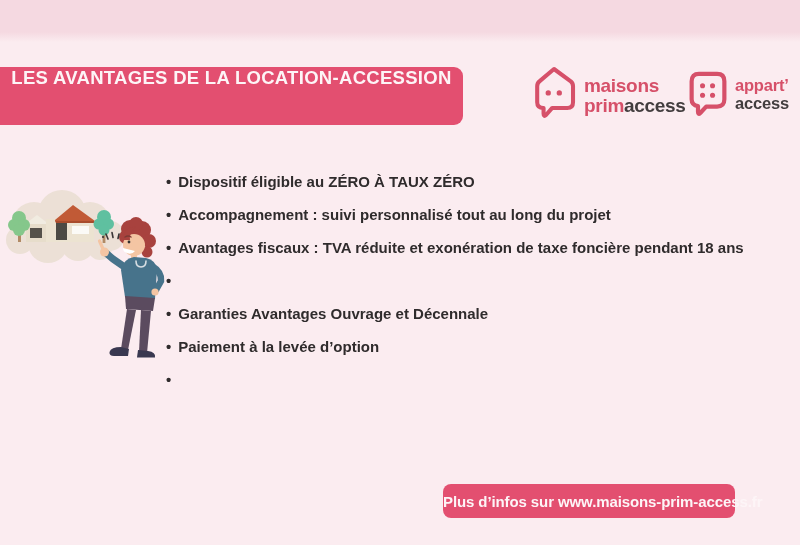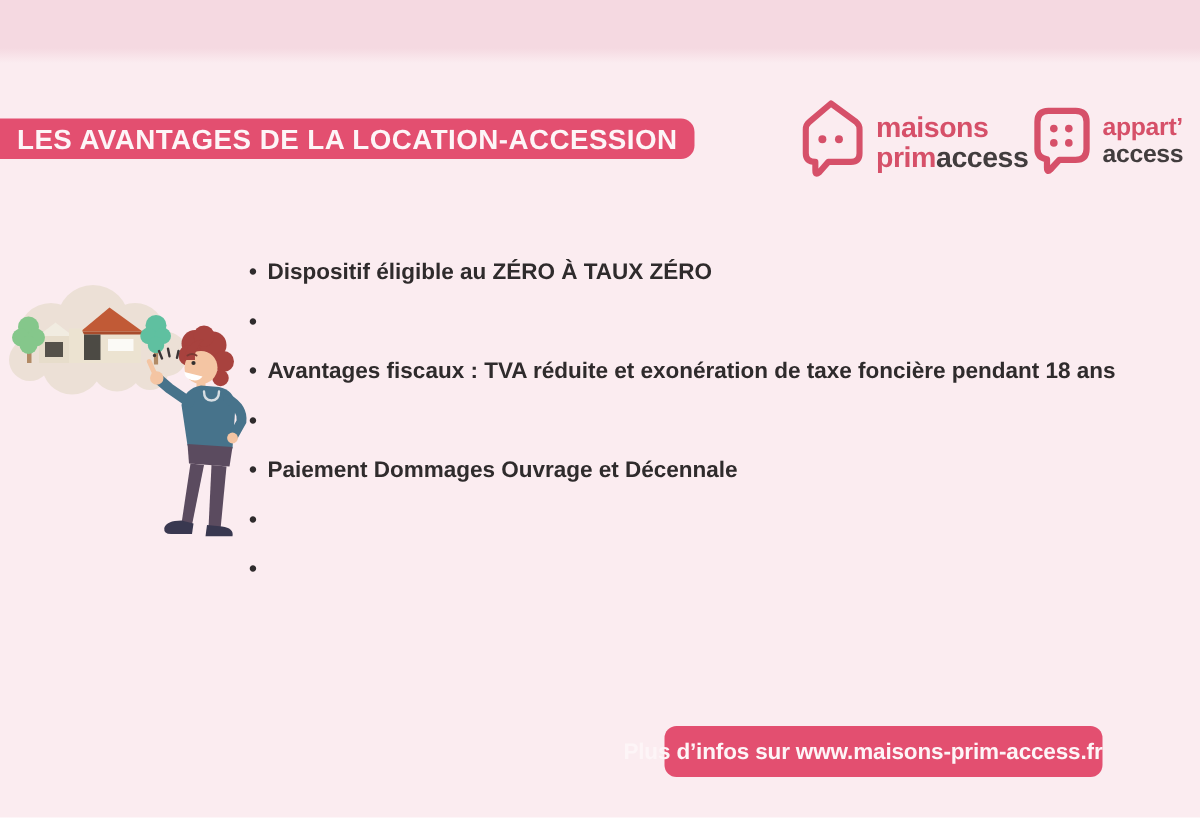--- a/index.html
+++ b/index.html
@@ -7,25 +7,25 @@
     position:relative;
     width:800px; height:545px;
     overflow:hidden;
     background:linear-gradient(180deg,#f5d9e1 0px,#f5d9e1 32px,#fbecf0 42px,#fbecf0 100%);
     font-family:"Liberation Sans",sans-serif;
   }
 
   
   .title-banner {
     position:absolute; left:0; top:67px;
-    width:463px; height:27px;
+    width:463px; height:58px;
     background:#e34f70;
     border-radius:0 9px 9px 0;
-    display:flex; align-items:center; justify-content:center;
-    box-sizing:border-box; padding:0 14px;margin-top:12px;
+    display:flex; align-items:flex-start; justify-content:center;
+    box-sizing:border-box; padding:0 14px;
   }
   .title-banner span {
     color:#fdf5f7; font-size:18.5px; font-weight:bold; letter-spacing:.3px;
     white-space:nowrap;
   }
 
   
   .logo { position:absolute; display:flex; align-items:flex-start; }
   .logo-maisons { left:531px; top:66px; }
   .logo-appart  { left:688px; top:70px; }
@@ -47,21 +47,21 @@
     font-size:15px; font-weight:bold; color:#2f2b2c;
     white-space:nowrap;
   }
   .benefits .dot { margin-right:7px; font-size:15px; }
 
   
   .footer-banner {
     position:absolute; left:443px; top:484px;
     width:292px; height:34px;
     background:#e34f70; border-radius:8px;
-    display:flex; align-items:center; justify-content:flex-end;
+    display:flex; align-items:center; justify-content:flex-start;
     cursor:pointer;
   }
   .footer-banner span {
     color:#fdf5f7; font-size:15px; font-weight:bold; letter-spacing:-0.1px; white-space:nowrap;
   }
 
   
   .illustration { position:absolute; left:0; top:180px; }
 </style>
 </head>
@@ -105,34 +105,36 @@
     </div>
   </div>
 
   <ul class="benefits">
     <li>
       <span class="dot">•</span>
       <span>Dispositif éligible au ZÉRO À TAUX ZÉRO</span>
     </li>
     <li>
       <span class="dot">•</span>
+      <span>Accompagnement : suivi personnalisé tout au long du projet</span>
     </li>
     <li>
       <span class="dot">•</span>
       <span>Avantages fiscaux : TVA réduite et exonération de taxe foncière pendant 18 ans</span>
     </li>
     <li>
       <span class="dot">•</span>
     </li>
     <li>
       <span class="dot">•</span>
-      <span>Paiement Dommages Ouvrage et Décennale</span>
-    </li>
-    <li>
-      <span class="dot">•</span>
+      <span>Garanties Avantages Ouvrage et Décennale</span>
+    </li>
+    <li>
+      <span class="dot">•</span>
+      <span>Paiement à la levée d’option</span>
     </li>
     <li>
       <span class="dot">•</span>
     </li>
   </ul>
 
   <svg class="illustration" width="172" height="190" viewBox="0 0 172 190">
 
     <g fill="#ece0d6">
       <circle cx="34" cy="44" r="22"></circle>

